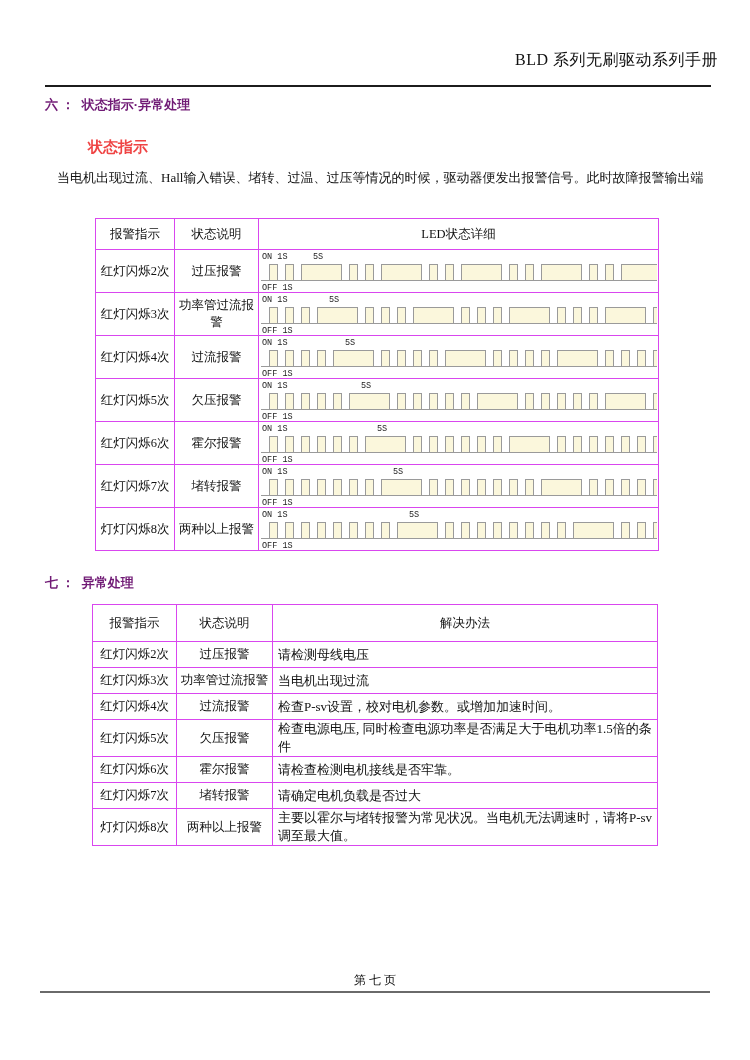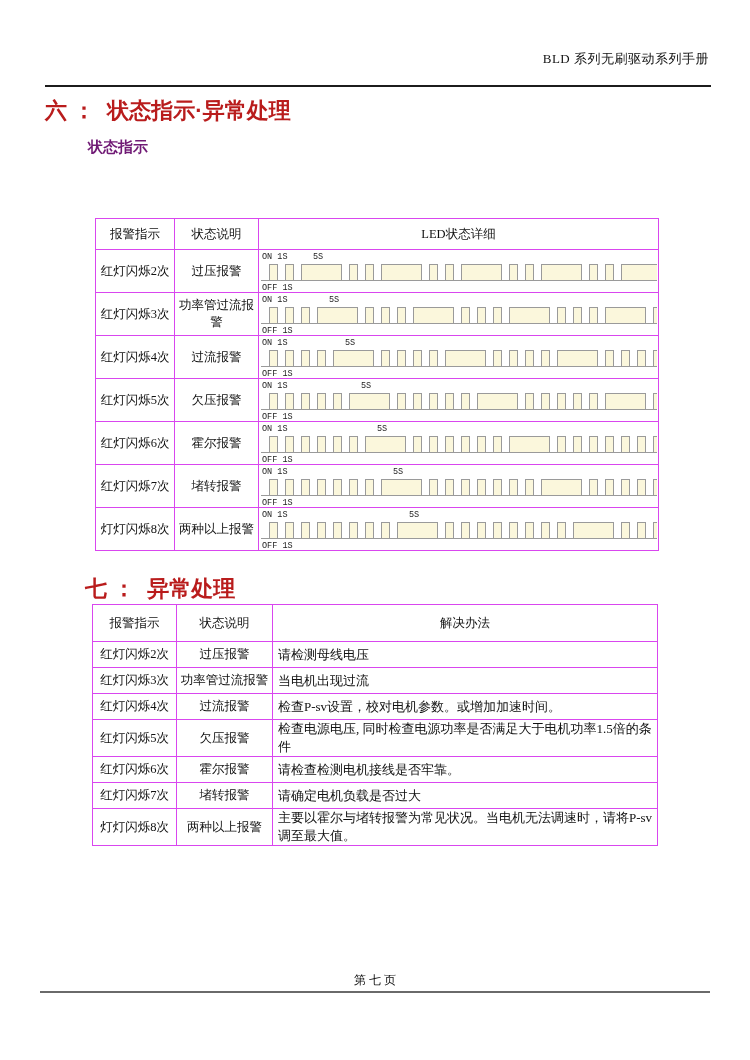--- a/index.html
+++ b/index.html
@@ -1,31 +1,31 @@
 <!DOCTYPE html>
 <html><head>
 <meta charset="utf-8">
 <style>
   html,body{margin:0;padding:0;}
   body{
     width:750px;height:1060px;position:relative;background:#ffffff;
     font-family:"Liberation Serif",serif;color:#111;overflow:hidden;
   }
   .abs{position:absolute;}
-  #header-title{top:50px;right:41px;font-size:13px;letter-spacing:.5px;white-space:pre;}
+  #header-title{top:50px;right:32px;font-size:16px;letter-spacing:.5px;white-space:pre;}
   #header-rule{top:85px;left:45px;width:666px;height:2px;background:#1c1c1c;}
   .sec-heading{
     left:45px;font-family:"Liberation Sans",sans-serif;font-weight:bold;
-    font-size:22px;color:#b91c1c;white-space:pre;
+    font-size:13px;color:#701a75;white-space:pre;
   }
   #sec6-heading{top:96px;}
-  #sec7-heading{top:574px;margin-left:40px;}
+  #sec7-heading{top:574px;}
   #sub-blue{
     top:138px;left:88px;font-family:"Liberation Sans",sans-serif;
-    font-weight:bold;font-size:15px;color:#701a75;
+    font-weight:bold;font-size:15px;color:#ef4444;
   }
   #para{top:165px;left:41px;width:676px;font-size:13px;line-height:25px;}
   #para .line1{text-indent:16px;}
 
   table{border-collapse:collapse;table-layout:fixed;}
   td,th{
     border:1px solid #d946ef;font-weight:normal;font-size:12.5px;
     text-align:center;vertical-align:middle;padding:0;overflow:hidden;
   }
   #status-table{top:218px;left:95px;}
@@ -45,20 +45,21 @@
 </head>
 <body>
 
 <div class="abs" id="header-title">BLD 系列无刷驱动系列手册</div>
 <div class="abs" id="header-rule"></div>
 
 <div class="abs sec-heading" id="sec6-heading">六 ：  状态指示·异常处理</div>
 <div class="abs" id="sub-blue">状态指示</div>
 
 <div class="abs" id="para">
+  <div class="line1">当电机出现过流、Hall输入错误、堵转、过温、过压等情况的时候，驱动器便发出报警信号。此时故障报警输出端</div>
 </div>
 
 <table class="abs" id="status-table">
   <colgroup>
       <col style="width:79px">
       <col style="width:84px">
       <col style="width:400px">
     </colgroup>
   <thead>
       <tr>

